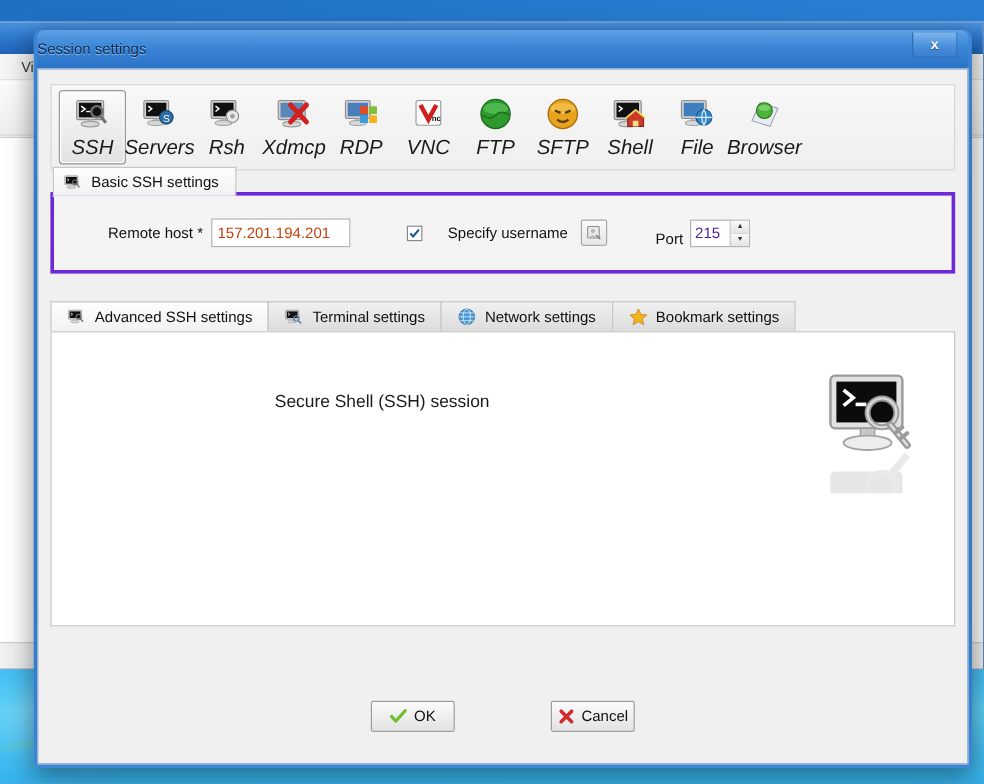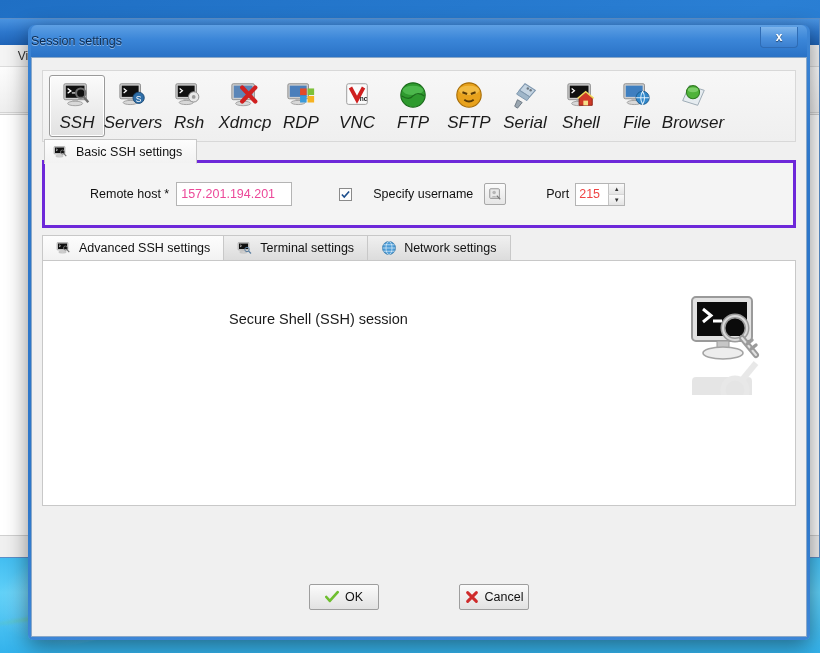--- a/index.html
+++ b/index.html
@@ -134,59 +134,59 @@
     font-size:12.5px; color:#111;
   }
   #basic-row {
     display:flex; align-items:center; height:100%;
     padding-left: 45px; gap: 0;
   }
   .fld-label { font-size:12.5px; color:#111; }
   .txtinput {
     height:24px; border:1px solid #b4b4b4; background:#fff;
     font-family:"Liberation Sans", sans-serif; font-size:12.5px;
-    padding: 0 4px; color:#ec4899; outline:none;
+    padding: 0 4px; color:#c2410c; outline:none;
   }
   .txtinput.focused { border:1px solid #7fb3dd; }
   #host-input { width:116px; margin-left:7px; }
   #user-input { width:110px; }
   .chk-wrap { display:flex; align-items:center; gap:21px; margin-left:47px; cursor:pointer; }
   .chkbox {
     width:13px; height:13px; border:1px solid #8a8a8a; background:#fdfdfd;
     display:flex; align-items:center; justify-content:center;
   }
   .chkbox .tick { width:9px; height:9px; }
   #user-input-wrap { margin-left:11px; display:flex; align-items:center; gap:5px; }
   #user-browse {
     width:22px; height:22px; border:1px solid #a8a8a8; border-radius:2px;
     background: linear-gradient(180deg,#fbfbfb 0%,#e6e6e6 100%);
     display:flex; align-items:center; justify-content:center; cursor:pointer;
   }
-  #port-wrap { display:flex; align-items:center; gap:6px; margin-left:40px; }
+  #port-wrap { display:flex; align-items:flex-end; gap:6px; margin-left:40px; }
   #port-field {
     display:flex; align-items:stretch; height:23px;
     border:1px solid #b4b4b4; background:#fff;
   }
   #port-input {
     width:32px; border:none; outline:none; background:transparent;
     font-family:"Liberation Sans", sans-serif; font-size:12.5px;
-    color:#ef4444; padding:0 3px;
+    color:#4c1d95; padding:0 3px;
   }
   #port-spin { width:16px; display:flex; flex-direction:column; }
   #port-spin div {
     flex:1; border-left:1px solid #c4c4c4;
     background: linear-gradient(180deg,#fafafa 0%,#e4e4e4 100%);
     display:flex; align-items:center; justify-content:center; cursor:pointer;
     font-size:6px; color:#333;
   }
   #port-spin div:first-child { border-bottom:1px solid #d6d6d6; }
 
   
   #lower-tabs {
-    margin: 6px 10px 0 10px;
+    margin: 22px 10px 0 10px;
     display:flex; align-items:flex-end; height:26px;text-align:right;
   }
   .ltab {
     height:25px; padding:0 13px;
     display:flex; align-items:center; gap:7px;
     font-size:12.5px; color:#111; cursor:pointer;
     border:1px solid #c8c8c8; border-bottom:none;
     background: linear-gradient(180deg,#f0f0f0 0%, #dcdcdc 100%);
     margin-right:-1px;
   }
@@ -346,30 +346,20 @@
       <div class="stype">
         <svg class="ic" viewBox="0 0 32 32">
           <circle cx="16" cy="16" r="13" fill="#e8a21c" stroke="#a86e08" stroke-width="1.2"></circle>
           <ellipse cx="16" cy="11" rx="11" ry="5" fill="#f6c654" opacity=".7"></ellipse>
           <path d="M9 13 l5 2 M23 13 l-5 2" stroke="#5a3a05" stroke-width="2.2" fill="none"></path>
           <path d="M11 21 q5 4 10 0" fill="none" stroke="#5a3a05" stroke-width="2"></path>
         </svg>
         <span class="lbl">SFTP</span>
       </div>
 
-      <div class="stype">
-        <svg class="ic" viewBox="0 0 32 32">
-          <path d="M16 4 l11 7 -6 7 -11 -7 z" fill="#c4d4e2" stroke="#7e96ad" stroke-width="1.2"></path>
-          <path d="M10 11 l11 7 -3 4 -11 -7 z" fill="#9fb6c9" stroke="#7e96ad" stroke-width="1"></path>
-          <path d="M8 21 l5 3 -5 6 -3 -2 z" fill="#9aa6b0" stroke="#6c7882" stroke-width="1"></path>
-          <circle cx="19" cy="9" r="1.3" fill="#6c7882"></circle>
-          <circle cx="22" cy="11" r="1.3" fill="#6c7882"></circle>
-        </svg>
-        <span class="lbl">Serial</span>
-      </div>
 
       <div class="stype">
         <svg class="ic" viewBox="0 0 32 32">
           <rect x="2" y="4" width="24" height="17" rx="1.5" fill="#cfcfcf" stroke="#8c8c8c"></rect>
           <rect x="4" y="6" width="20" height="13" fill="#101010"></rect>
           <path d="M6 9 l3 2.4 L6 13.8" fill="none" stroke="#fff" stroke-width="1.3"></path>
           <rect x="11" y="21" width="6" height="3" fill="#b9b9b9"></rect>
           <ellipse cx="14" cy="25" rx="8" ry="2.4" fill="#d8d8d8" stroke="#a0a0a0"></ellipse>
           <path d="M14 19 l7 -6 l7 6 v8 h-14 z" fill="#cf3a28" stroke="#8c2013" stroke-width="1"></path>
           <path d="M12.5 19.6 L21 12.4 L29.5 19.6" fill="none" stroke="#f2d65a" stroke-width="1.6"></path>
@@ -479,20 +469,26 @@
 
       <div class="ltab">
         <svg width="16" height="16" viewBox="0 0 32 32">
           <circle cx="16" cy="16" r="13" fill="#4a9ad6" stroke="#2a6d9e" stroke-width="1.4"></circle>
           <ellipse cx="16" cy="16" rx="6" ry="13" fill="none" stroke="#e8f4fc" stroke-width="1.3"></ellipse>
           <path d="M3 16 h26 M5 9.5 h22 M5 22.5 h22" fill="none" stroke="#e8f4fc" stroke-width="1.3"></path>
         </svg>
         <span>Network settings</span>
       </div>
 
+      <div class="ltab">
+        <svg width="16" height="16" viewBox="0 0 32 32">
+          <path d="M16 3 l4 9 10 1 -7.5 6.6 2.3 9.6 -8.8 -5.2 -8.8 5.2 2.3 -9.6 -7.5 -6.6 10 -1 z" fill="#f5b61c" stroke="#c07c06" stroke-width="1.3" stroke-linejoin="round"></path>
+        </svg>
+        <span>Bookmark settings</span>
+      </div>
     </div>
 
     <div id="footer">
       <div class="dlgbtn">
         <svg viewBox="0 0 16 16">
           <path d="M1.5 8 L5.5 12.5 L14.5 2.5" fill="none" stroke="#6ebe2f" stroke-width="3" stroke-linecap="round" stroke-linejoin="round"></path>
         </svg>
         <span>OK</span>
       </div>
       <div class="dlgbtn">

